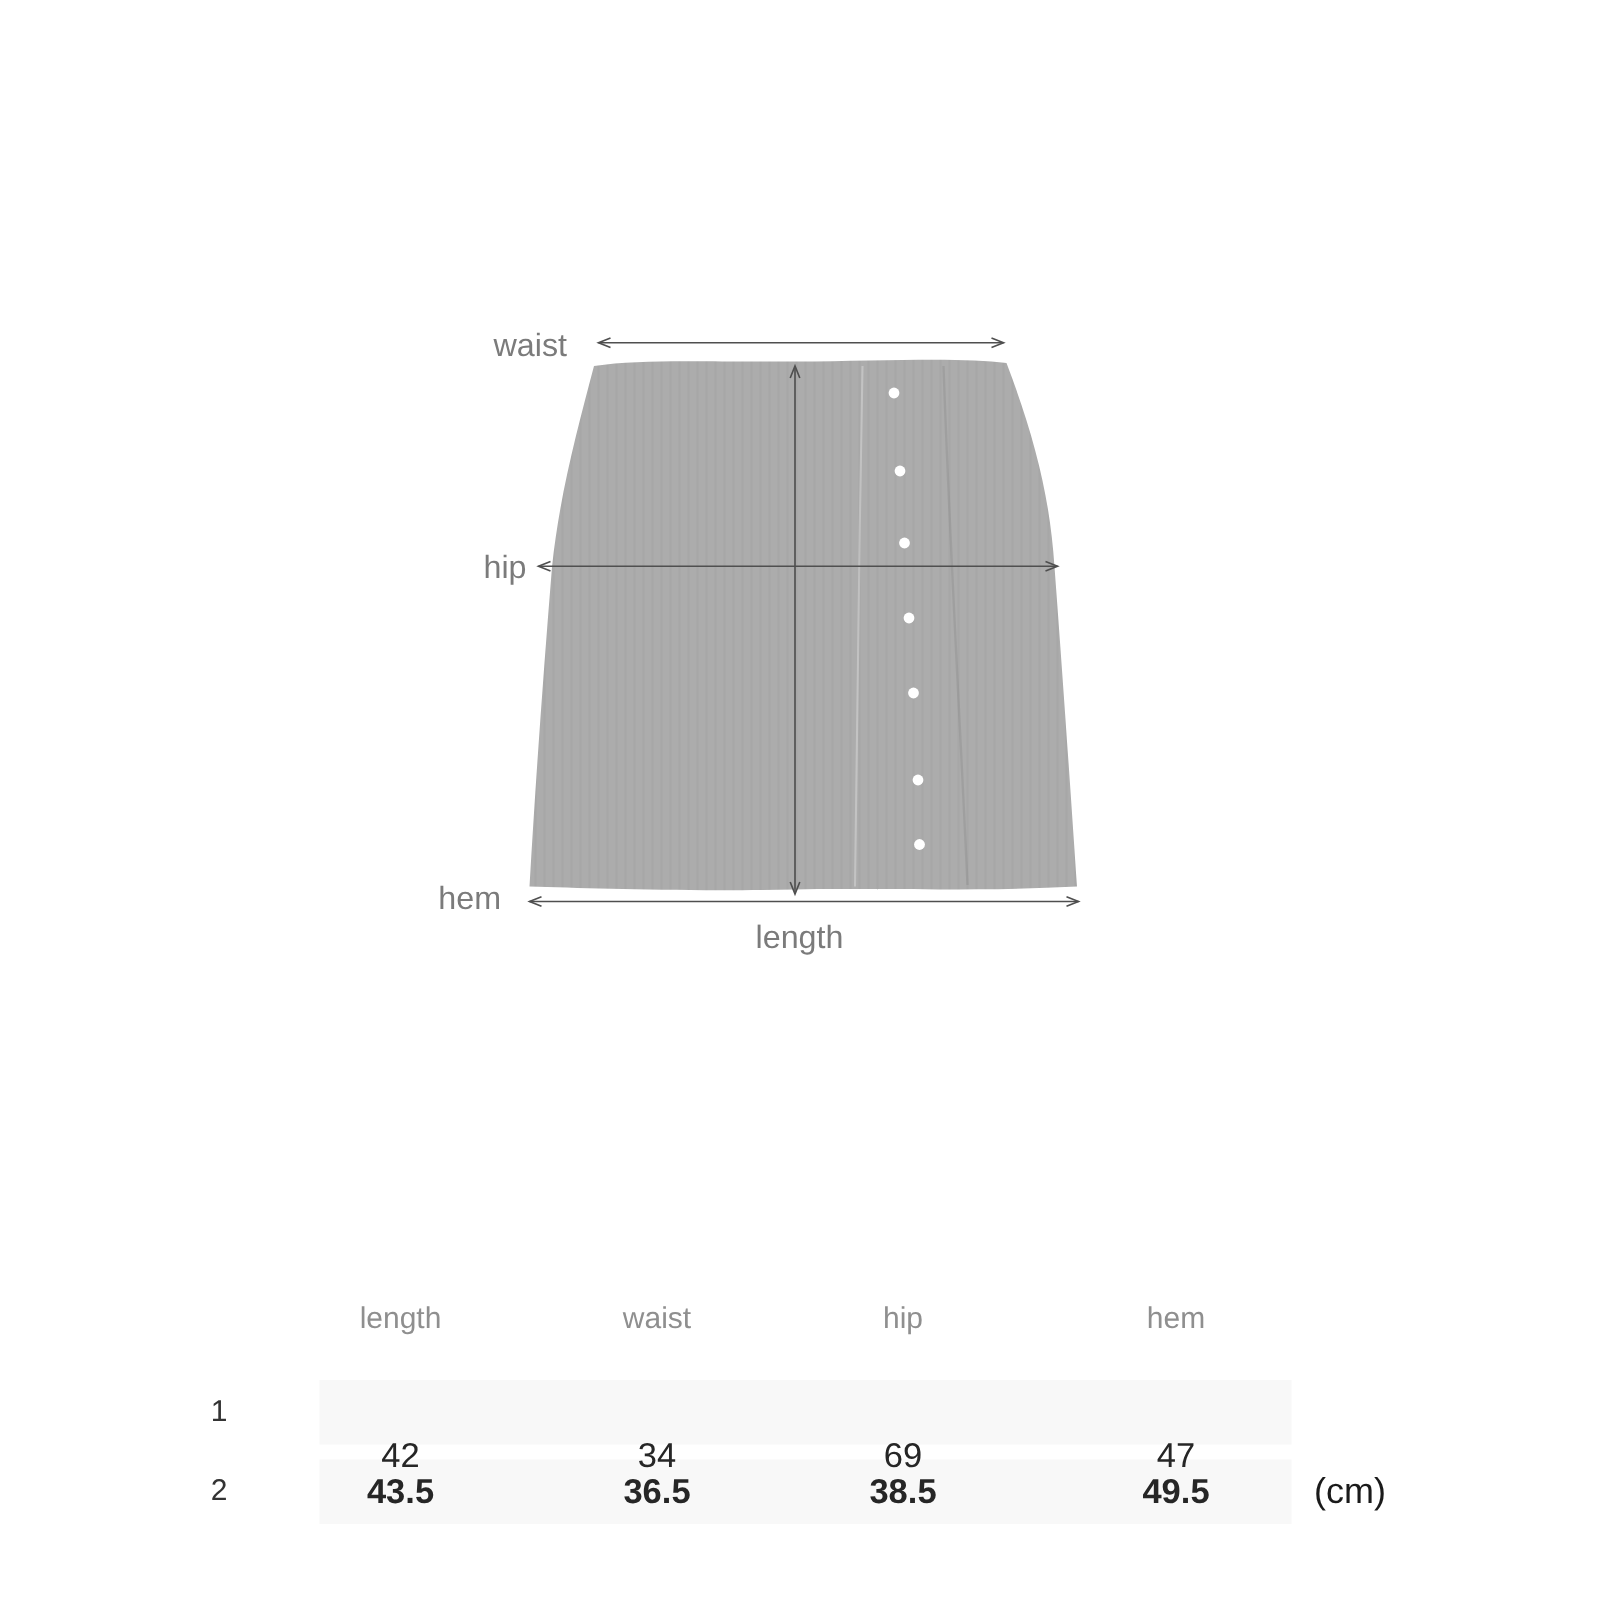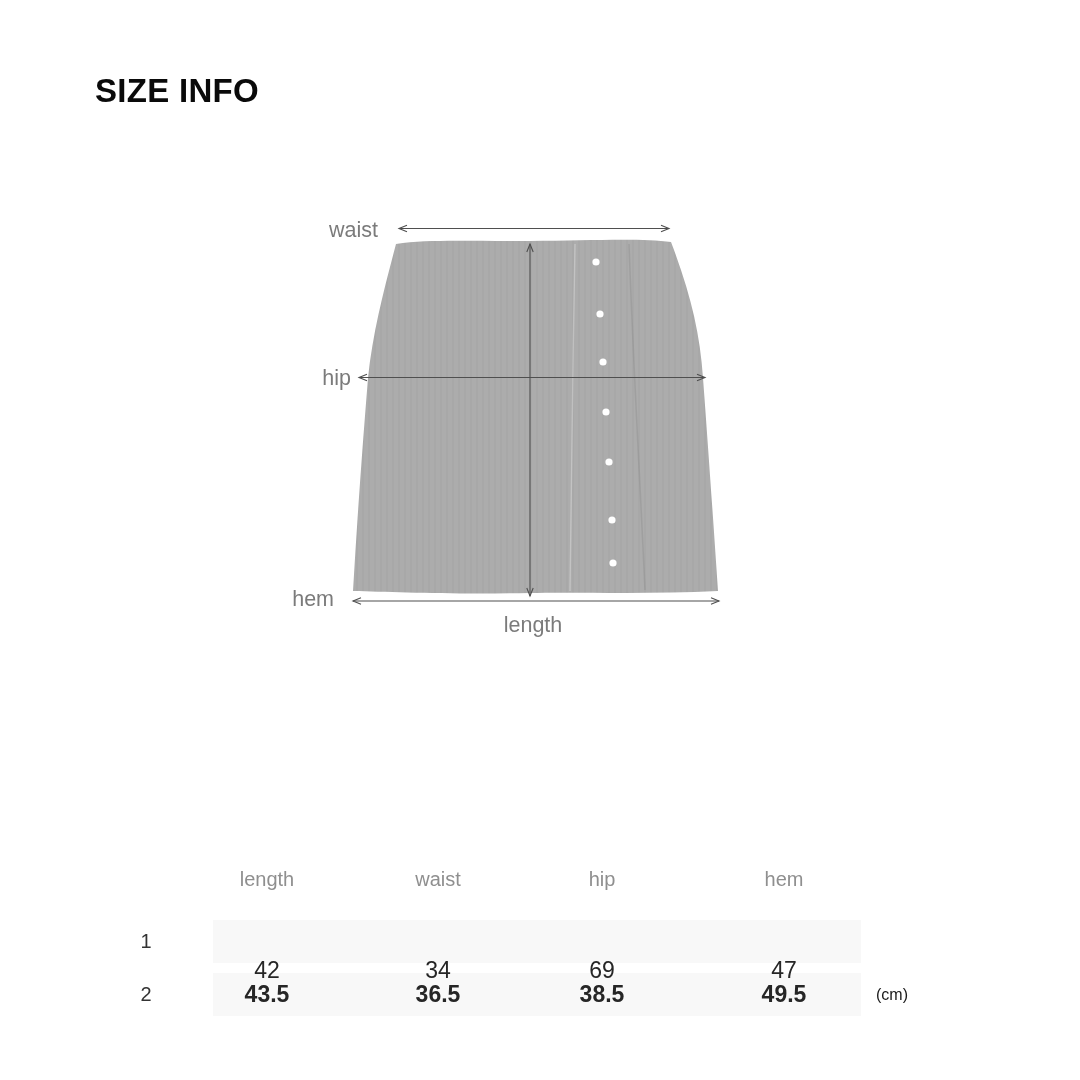--- a/index.html
+++ b/index.html
@@ -38,29 +38,28 @@
   }
   .v1{top:920px;margin-top:29px;} .v2{top:973px;font-weight:bold;}
   .rownum{
     position:absolute;left:146px;transform:translateX(-50%);
     font-size:20px;color:#333333;
   }
   .rn1{top:920px;line-height:43px;}
   .rn2{top:973px;line-height:43px;}
   .unit{
     position:absolute;left:876px;top:973px;line-height:43px;
-    font-size:16px;color:#1a1a1a;white-space:nowrap;
+    font-size:24px;color:#1a1a1a;white-space:nowrap;
   }
 </style>
 </head>
 <body>
 
 <div id="canvas">
 
-  <div class="page-title">SIZE INFO</div>
 
   <svg class="diagram" width="1080" height="1080" viewBox="0 0 1080 1080">
     <defs>
       <marker id="arr" viewBox="0 0 12 10" refX="10" refY="5" markerWidth="12" markerHeight="10" markerUnits="userSpaceOnUse" orient="auto-start-reverse">
         <path d="M2 1.8 L10 5 L2 8.2" fill="none" stroke="#4f4f4f" stroke-width="1.1"></path>
       </marker>
       <pattern id="ribs" width="6" height="6" patternUnits="userSpaceOnUse">
         <line x1="3" y1="0" x2="3" y2="6" stroke="rgba(0,0,0,0.05)" stroke-width="1.4"></line>
       </pattern>
     </defs>

